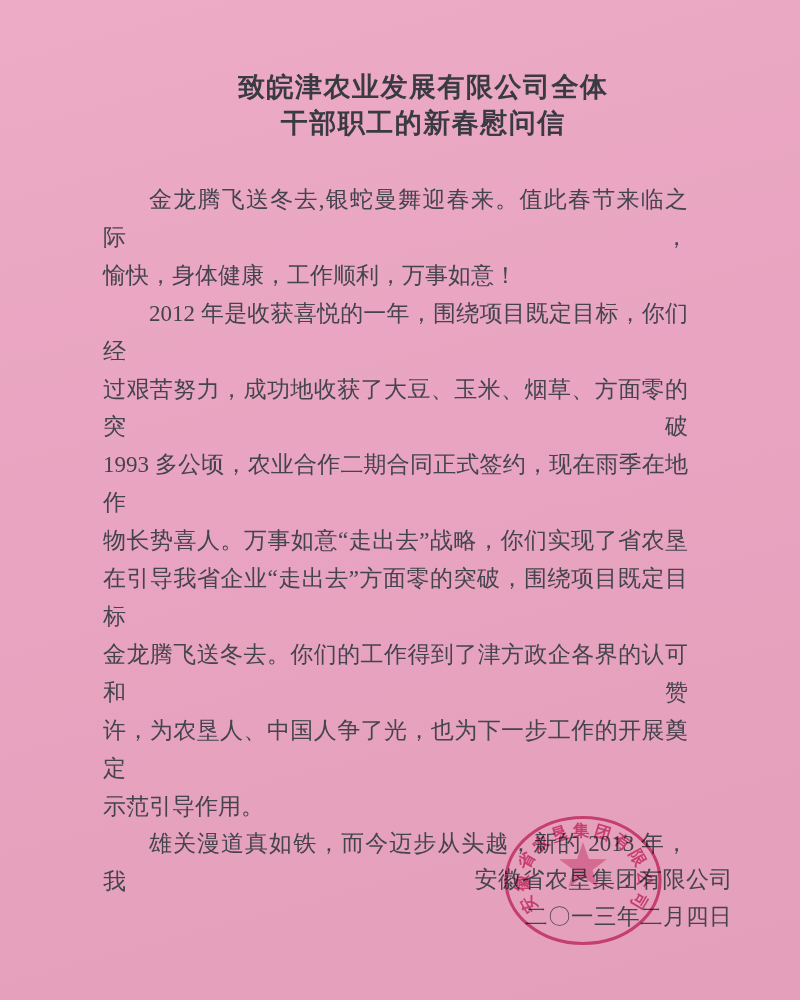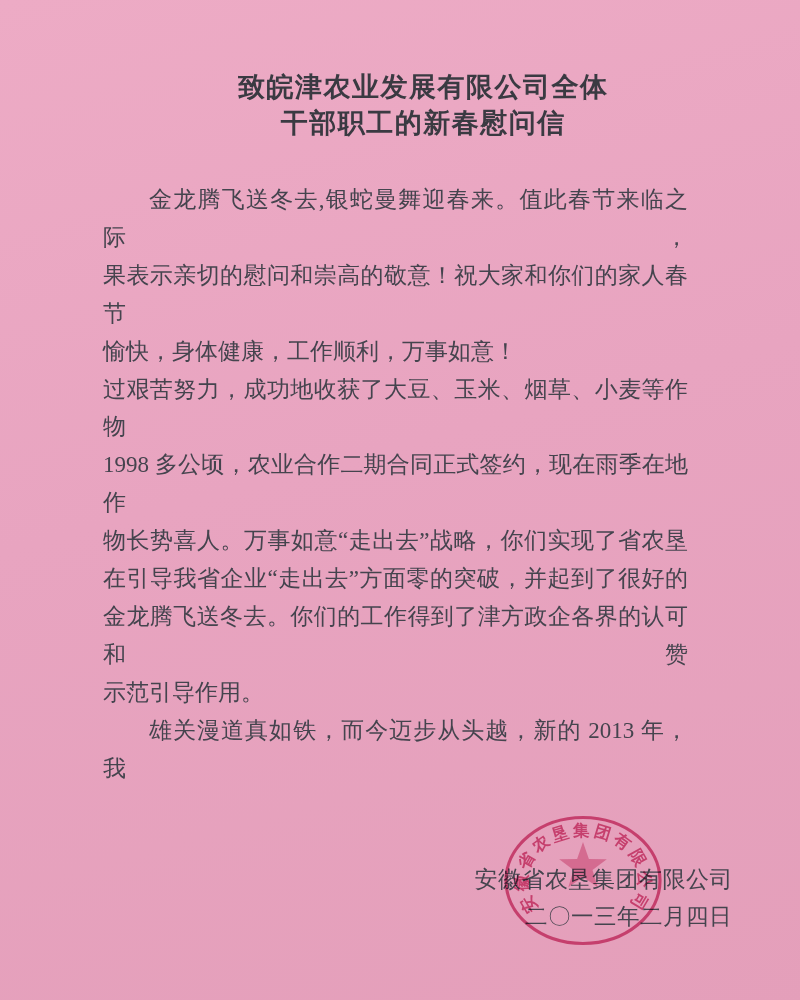--- a/index.html
+++ b/index.html
@@ -48,27 +48,28 @@
 
 <div class="page">
 
   <div class="title">
     <div>致皖津农业发展有限公司全体</div>
     <div>干部职工的新春慰问信</div>
   </div>
 
   <div class="body-text">
     <div class="line justify indent">金龙腾飞送冬去,银蛇曼舞迎春来。值此春节来临之际，</div>
-    <div class="line justify">果表示亲切的慰问和崇高的敬意！祝大家和你们的家人春节</div>
     <div class="line">愉快，身体健康，工作顺利，万事如意！</div>
-    <div class="line justify">过艰苦努力，成功地收获了大豆、玉米、烟草、小麦等作物</div>
-    <div class="line justify">1998 多公顷，农业合作二期合同正式签约，现在雨季在地作</div>
+    <div class="line justify indent">2012 年是收获喜悦的一年，围绕项目既定目标，你们经</div>
+    <div class="line justify">过艰苦努力，成功地收获了大豆、玉米、烟草、方面零的突破</div>
+    <div class="line justify">1993 多公顷，农业合作二期合同正式签约，现在雨季在地作</div>
     <div class="line justify">物长势喜人。万事如意“走出去”战略，你们实现了省农垦</div>
-    <div class="line justify">在引导我省企业“走出去”方面零的突破，并起到了很好的</div>
+    <div class="line justify">在引导我省企业“走出去”方面零的突破，围绕项目既定目标</div>
     <div class="line justify">金龙腾飞送冬去。你们的工作得到了津方政企各界的认可和赞</div>
+    <div class="line justify">许，为农垦人、中国人争了光，也为下一步工作的开展奠定</div>
     <div class="line">示范引导作用。</div>
     <div class="line justify indent">雄关漫道真如铁，而今迈步从头越，新的 2013 年，我</div>
 
   </div>
 
   <div class="signature">安徽省农垦集团有限公司</div>
   <div class="date">二〇一三年二月四日</div>
 
   <div class="seal">
     <svg viewBox="0 0 170 145" xmlns="http://www.w3.org/2000/svg">

